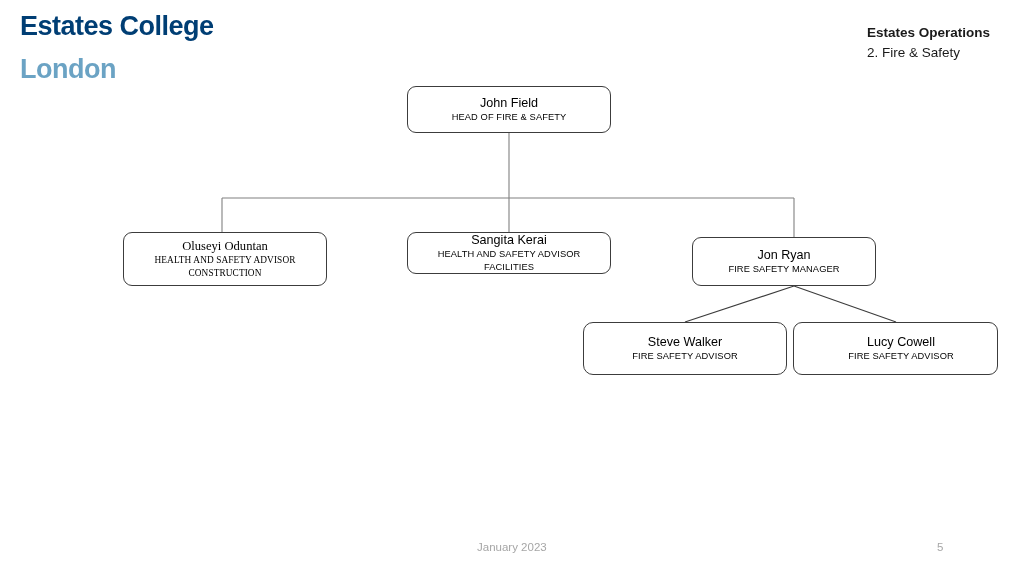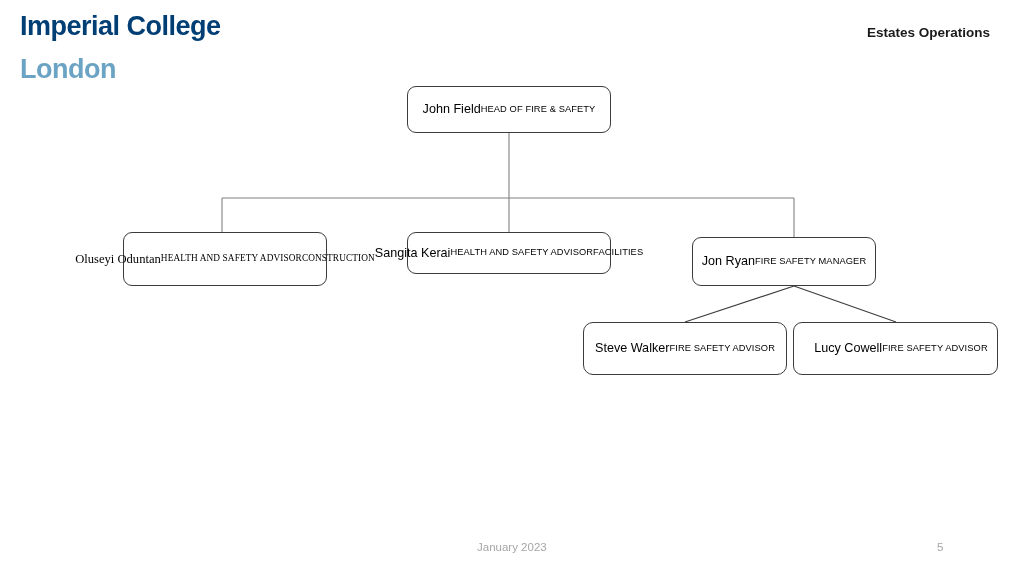--- a/index.html
+++ b/index.html
@@ -75,21 +75,21 @@
     height: 576px;
   }
 
   .node {
     position: absolute;
     box-sizing: border-box;
     border: 1.4px solid #3c3c3c;
     border-radius: 9px;
     background: #ffffff;
     display: flex;
-    flex-direction: row;
+    flex-direction: column;
     align-items: center;
     justify-content: center;
     text-align: center;
     padding: 2px 6px;
   }
   .node .nm {
     font-size: 12.6px;
     font-weight: normal;
     color: #000000;
     line-height: 1.3;
@@ -117,26 +117,27 @@
     left: 937px;
     top: 541px;
     font-size: 11.5px;
     color: #a6a6a6;
   }
 </style>
 </head>
 <body>
 
 <div id="logo">
-  <span class="line1">Imperial College</span>
+  <span class="line1">Estates College</span>
   <span class="line2">London</span>
 </div>
 
 <div id="header">
   <span class="h-line1">Estates Operations</span>
+  <span class="h-line2">2. Fire &amp; Safety</span>
 </div>
 
 <div id="chart">
 
   <svg id="connectors" viewBox="0 0 1024 576" width="1024" height="576" xmlns="http://www.w3.org/2000/svg">
 
     <line x1="509" y1="133" x2="509" y2="232" stroke="#808080" stroke-width="1.1"></line>
 
     <line x1="222" y1="198" x2="794" y2="198" stroke="#808080" stroke-width="1.1"></line>
 

